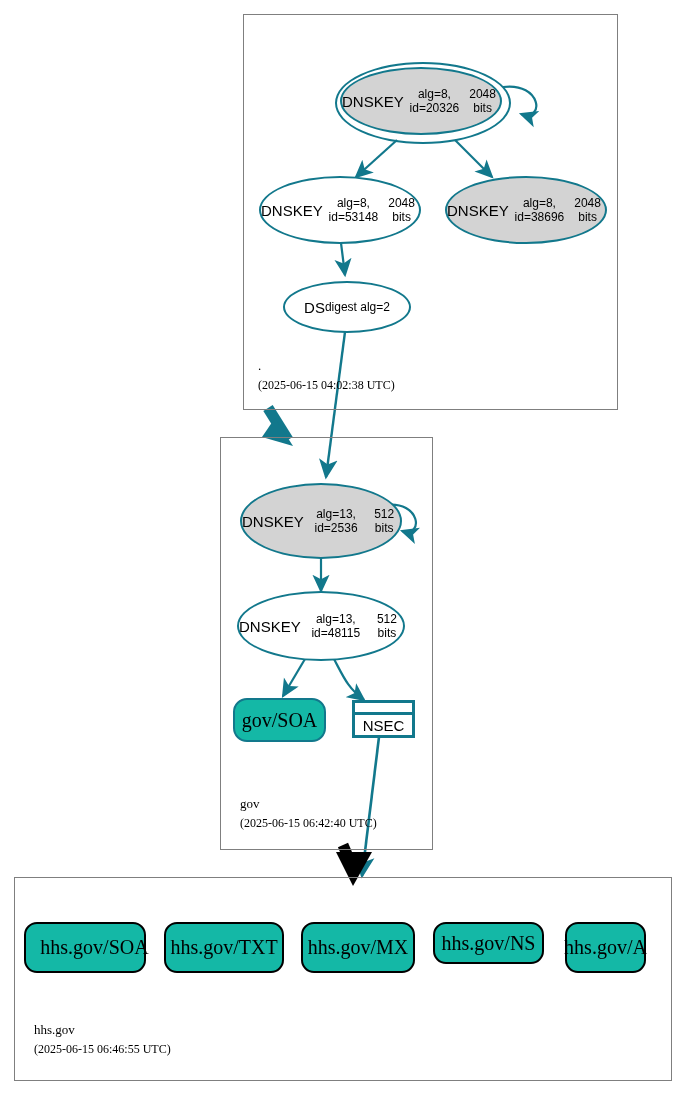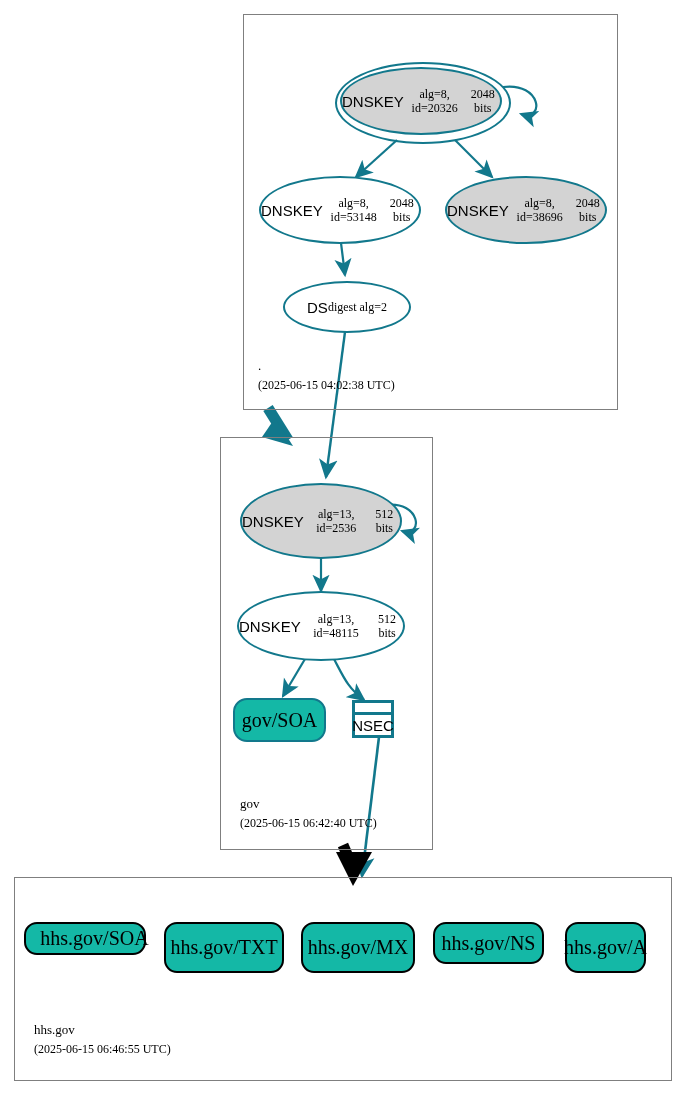--- a/index.html
+++ b/index.html
@@ -52,21 +52,21 @@
     box-sizing: border-box;
     text-align: center;
     color: #000000;
   }
   .node .n-title {
     font-family: "Liberation Sans", sans-serif;
     font-size: 15px;
     line-height: 17px;
   }
   .node .n-sub {
-    font-family: Liberation Serif, serif;
+    font-family: Liberation Sans, sans-serif;
     font-size: 12px;
     line-height: 14px;
   }
   .ellipse {
     border: 2px solid #12788c;
     border-radius: 50%;
   }
   .ellipse.filled { background: #d3d3d3; }
   .ellipse.unfilled { background: #ffffff; }
 
@@ -222,33 +222,33 @@
 <div class="node ellipse unfilled" id="node-gov-zsk" style="left:237px; top:591px; width:168px; height:70px;">
   <span class="n-title">DNSKEY</span>
   <span class="n-sub">alg=13, id=48115</span>
   <span class="n-sub">512 bits</span>
 </div>
 
 <div class="rrset-box" id="node-gov-soa" style="left:233px; top:698px; width:93px; height:44px;">
   <span>gov/SOA</span>
 </div>
 
-<div class="nsec-box" id="node-gov-nsec" style="left:352px; top:700px; width:42px; height:38px;">
+<div class="nsec-box" id="node-gov-nsec" style="left:352px; top:700px; width:63px; height:38px;">
   <div class="nsec-strip"></div>
   <div class="nsec-label">NSEC</div>
 </div>
 
 <div class="zone-label" id="label-gov">
   <span class="zone-name">gov</span>
   <span class="zone-time">(2025-06-15 06:42:40 UTC)</span>
 </div>
 
 <div class="zone-box" id="zone-hhsgov"></div>
 
-<div class="rrset-box plain" style="left:24px; top:922px; width:122px; height:33px;padding-left:19px;">
+<div class="rrset-box plain" style="left:24px; top:922px; width:122px; height:51px;padding-left:19px;">
   <span>hhs.gov/SOA</span>
 </div>
 <div class="rrset-box plain" style="left:164px; top:922px; width:120px; height:51px;">
   <span>hhs.gov/TXT</span>
 </div>
 <div class="rrset-box plain" style="left:301px; top:922px; width:114px; height:51px;text-align:center;">
   <span>hhs.gov/MX</span>
 </div>
 <div class="rrset-box plain" style="left:433px; top:922px; width:111px; height:42px;">
   <span>hhs.gov/NS</span>

